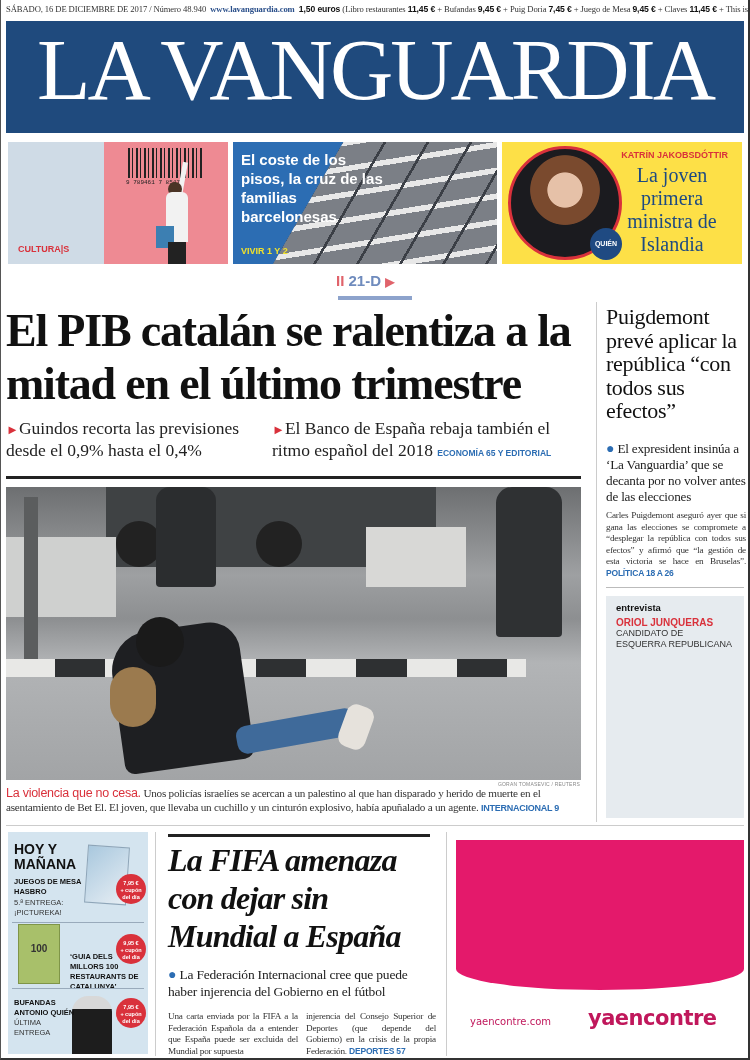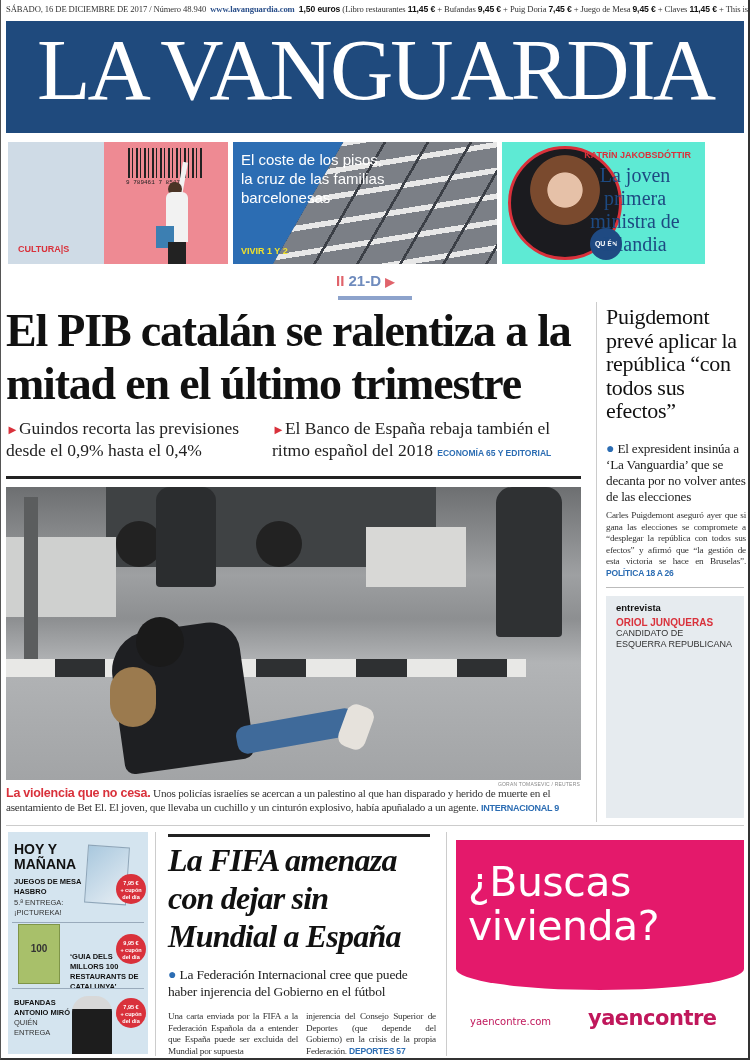--- a/index.html
+++ b/index.html
@@ -25,26 +25,26 @@
   .t1 .art { position: absolute; left: 96px; top: 0; width: 124px; height: 122px; background: #ee8a93; overflow: hidden; }
   .barcode { position: absolute; left: 24px; top: 6px; width: 76px; height: 30px; background: repeating-linear-gradient(90deg, #222 0 2px, transparent 2px 4px, #222 4px 5px, transparent 5px 8px); }
   .barnum { position: absolute; left: 22px; top: 37px; font-family: "Liberation Mono", monospace; font-size: 6px; color: #222; }
   .man-body { position: absolute; left: 62px; top: 50px; width: 22px; height: 50px; background: #f2f2f2; border-radius: 6px 6px 0 0; }
   .man-head { position: absolute; left: 64px; top: 40px; width: 14px; height: 14px; background: #4a3426; border-radius: 50%; }
   .man-arm { position: absolute; left: 76px; top: 20px; width: 5px; height: 34px; background: #f2f2f2; transform: rotate(10deg); }
   .man-legs { position: absolute; left: 64px; top: 100px; width: 18px; height: 22px; background: #222; }
   .man-book { position: absolute; left: 52px; top: 84px; width: 18px; height: 22px; background: #3c7fb2; }
 
   .t2 { left: 233px; width: 264px; background: #2c6db3; overflow: hidden; }
-  .t2 .head { position: absolute; left: 8px; top: 8px; color: #fff; font-family: "Liberation Sans", sans-serif; font-weight: normal; font-size: 15px; line-height: 19px; z-index: 2; }
+  .t2 .head { position: absolute; left: 8px; top: 8px; color: #fff; font-family: "Liberation Sans", sans-serif; font-weight: bold; font-size: 15px; line-height: 19px; z-index: 2; }
   .t2 .sec { position: absolute; left: 8px; top: 104px; color: #f1e12b; font-family: "Liberation Sans", sans-serif; font-weight: bold; font-size: 9px; z-index: 2; }
   .building { position: absolute; left: 70px; top: -30px; width: 260px; height: 200px; background: repeating-linear-gradient(170deg, #e8e8e8 0 6px, #7b7f86 6px 28px); transform: skewX(-30deg); }
   .building::after { content: ""; position: absolute; inset: 0; background: repeating-linear-gradient(90deg, transparent 0 40px, #3b3f46 40px 43px); }
 
-  .t3 { left: 502px; width: 203px; background: #5eead4; padding-left: 12px; }
+  .t3 { left: 502px; width: 240px; background: #fde047; padding-left: 12px; }
   .t3 .portrait { position: absolute; left: 6px; top: 4px; width: 114px; height: 114px; border-radius: 50%; border: 3px solid #d9313b; background: radial-gradient(circle at 50% 38%, #e6c1a8 0 20%, #7a4a2e 21% 40%, #1b1b1f 41% 100%); overflow: hidden; }
   .t3 .quien { position: absolute; left: 88px; top: 86px; width: 32px; height: 32px; border-radius: 50%; background: #1f4a82; color: #fff; font-family: "Liberation Sans", sans-serif; font-weight: bold; font-size: 7px; text-align: center; line-height: 32px; }
   .t3 .kicker { position: absolute; right: 14px; top: 8px; color: #d9313b; font-family: "Liberation Sans", sans-serif; font-weight: bold; font-size: 9px; }
   .t3 .head { position: absolute; right: 14px; top: 22px; color: #1d4a82; font-size: 20px; line-height: 23px; text-align: center; }
 
   
   .tag21 { left: 336px; top: 272px; width: 80px; font-family: "Liberation Sans", sans-serif; font-weight: bold; font-size: 15px; color: #6f8bbd; }
   .tag21 .bars { color: #e0636b; }
   .tag21 .tri { color: #e0636b; font-size: 12px; }
   .tag21-line { left: 338px; top: 296px; width: 74px; height: 4px; background: #8da3cc; }
@@ -69,21 +69,21 @@
   .photo .soldier1 { position: absolute; left: 150px; top: 0; width: 60px; height: 100px; background: #2b2d2f; border-radius: 14px 14px 4px 4px; }
   .photo .soldier2 { position: absolute; left: 490px; top: 0; width: 66px; height: 150px; background: #2f3133; border-radius: 16px 16px 4px 4px; }
   .photo .pole { position: absolute; left: 18px; top: 10px; width: 14px; height: 180px; background: #5b5d5e; }
   .photo .person { position: absolute; left: 110px; top: 140px; width: 130px; height: 140px; background: #1e1f22; border-radius: 40px 30px 10px 10px; transform: rotate(-8deg); }
   .photo .hood { position: absolute; left: 104px; top: 180px; width: 46px; height: 60px; background: #9b7a4e; border-radius: 30px; }
   .photo .headp { position: absolute; left: 130px; top: 130px; width: 48px; height: 50px; background: #1a1a1a; border-radius: 50%; }
   .photo .jeans { position: absolute; left: 230px; top: 230px; width: 120px; height: 28px; background: #3f6a9a; transform: rotate(-10deg); border-radius: 10px; }
   .photo .shoe { position: absolute; left: 336px; top: 218px; width: 28px; height: 44px; background: #e6e2dc; border-radius: 10px; transform: rotate(20deg); }
   .credit { left: 480px; top: 781px; width: 100px; text-align: right; font-family: "Liberation Sans", sans-serif; font-size: 5px; color: #888; letter-spacing: 0.2px; }
   .caption { left: 6px; top: 786px; width: 582px; font-size: 11.2px; line-height: 14px; color: #333; letter-spacing: -0.25px; }
-  .caption .lead { color: #d9313b; font-family: "Liberation Sans", sans-serif; font-weight: bold; font-size: 12.5px; }
+  .caption .lead { color: #d9313b; font-family: "Liberation Sans", sans-serif; font-weight: normal; font-size: 12.5px; }
   .caption .ref { color: #2c6db3; font-family: "Liberation Sans", sans-serif; font-weight: bold; font-size: 9px; }
 
   
   .vrule { left: 596px; top: 302px; width: 1px; height: 520px; background: #ccc; }
   .rhead { left: 606px; top: 305px; width: 142px; font-size: 22px; line-height: 23.5px; color: #111; letter-spacing: -0.3px; }
   .rsub { left: 606px; top: 441px; width: 142px; font-size: 13.2px; line-height: 16px; color: #222; letter-spacing: -0.2px; }
   .rsub .dot, .fsub .dot { color: #2c6db3; font-size: 14px; }
   .rbody { left: 606px; top: 510px; width: 140px; font-size: 9.2px; line-height: 11.5px; color: #333; text-align: justify; letter-spacing: -0.2px; }
   .rbody .ref { color: #2c6db3; font-family: "Liberation Sans", sans-serif; font-weight: bold; font-size: 8.5px; }
   .rrule { left: 606px; top: 587px; width: 138px; height: 1px; background: #bbb; }
@@ -232,39 +232,38 @@
   <div class="game"></div>
   <div class="p1" style="width:72px;">JUEGOS DE MESA HASBRO</div>
   <div class="p1s" style="width:70px;">5.ª ENTREGA: ¡PICTUREKA!</div>
   <div class="price pr1"><span>7,95 €</span><br><span>+ cupón del día</span></div>
   <div class="hr1"></div>
   <div class="book">100</div>
   <div class="price pr2"><span>9,95 €</span><br><span>+ cupón del día</span></div>
   <div class="p2" style="width:72px;">‘GUIA DELS MILLORS 100 RESTAURANTS DE CATALUNYA’</div>
   <div class="hr2"></div>
   <div class="scarf"></div>
-  <div class="p3" style="width:62px;">BUFANDAS ANTONIO MIRÓ</div>
-  <div class="p3s" style="width:50px;">QUIÉN ENTREGA</div>
+  <div class="p3" style="width:62px;">BUFANDAS ANTONIO QUIÉN</div>
+  <div class="p3s" style="width:50px;">ÚLTIMA ENTREGA</div>
   <div class="price pr3"><span>7,95 €</span><br><span>+ cupón del día</span></div>
 </div>
 
 <div class="abs vrule2"></div>
 <div class="abs fifa-rule"></div>
 <div class="abs fifa-head">La FIFA amenaza con dejar sin Mundial a España</div>
 <div class="abs fsub">
   <span class="dot">●</span>
   <span>La Federación Internacional cree que puede haber injerencia del Gobierno en el fútbol</span>
 </div>
 <div class="abs fbody fb1">Una carta enviada por la FIFA a la Federación Española da a entender que España puede ser excluida del Mundial por supuesta</div>
 <div class="abs fbody fb2">
   <span>injerencia del Consejo Superior de Deportes (que depende del Gobierno) en la crisis de la propia Federación.</span>
   <span class="ref">DEPORTES 57</span>
 </div>
 <div class="abs vrule3"></div>
 
 <div class="abs ad">
   <div class="pink"></div>
-  <div class="q" style="width:270px;">¿Buscas vivienda?</div>
   <div class="url">yaencontre.com</div>
   <div class="brand">yaencontre</div>
 </div>
 
 <div class="abs page-border"></div>
 
 </body></html>

